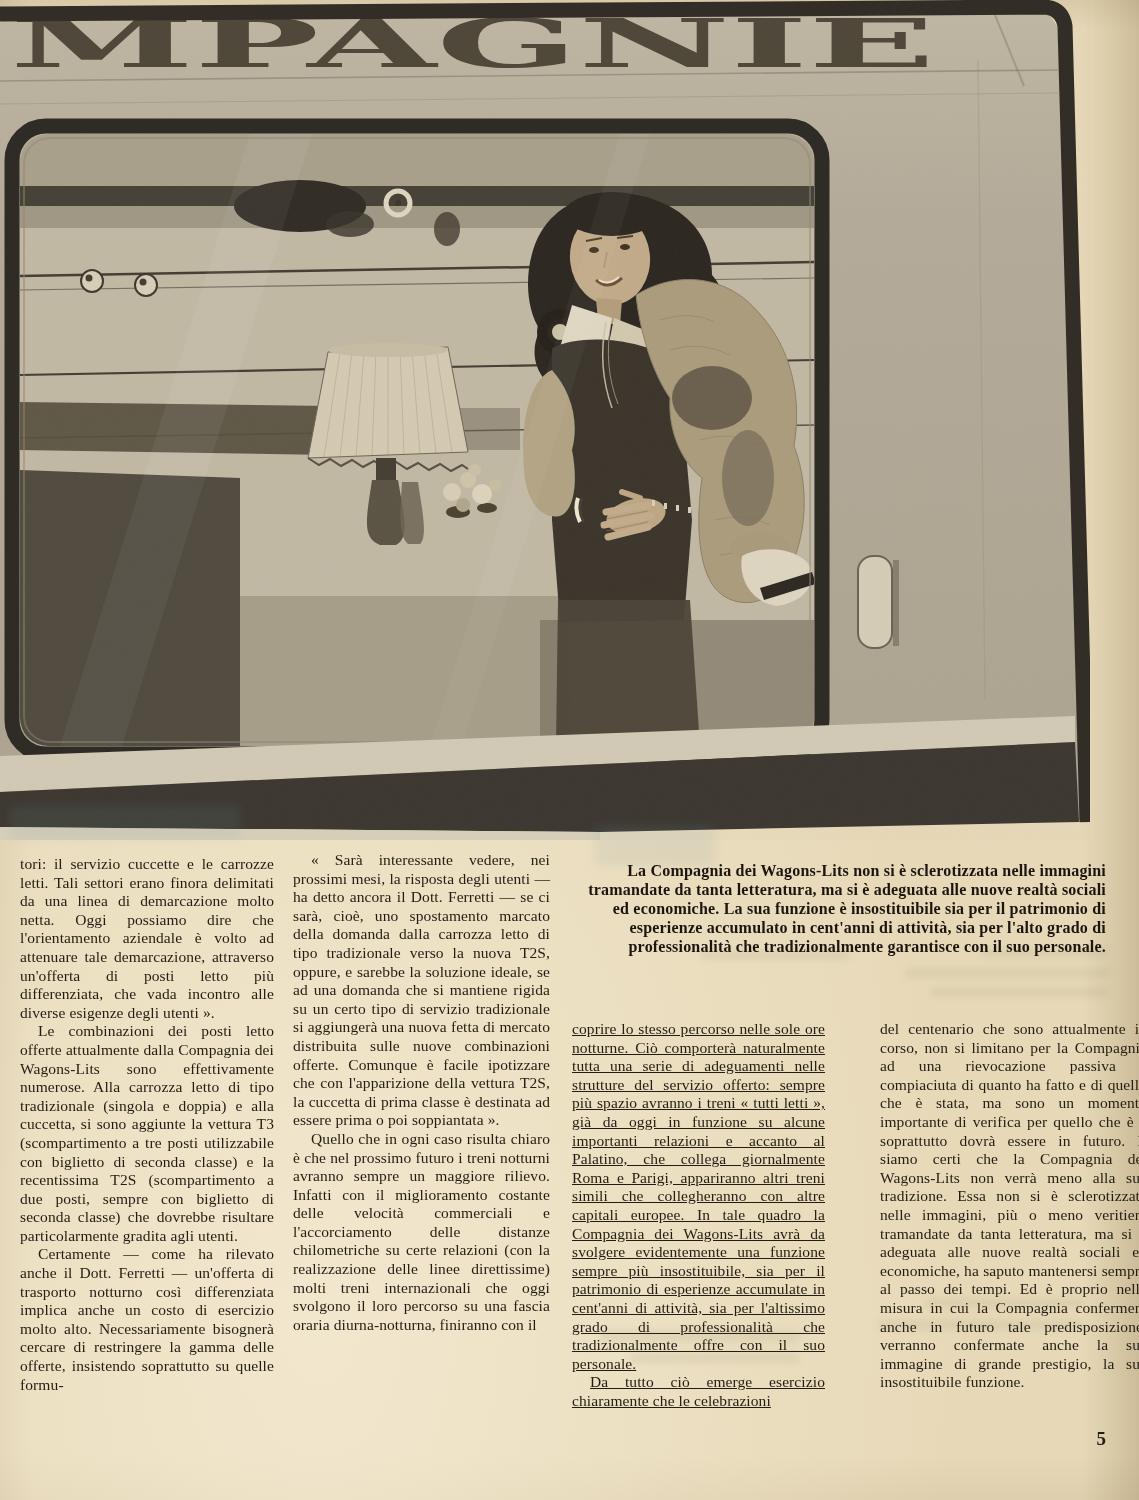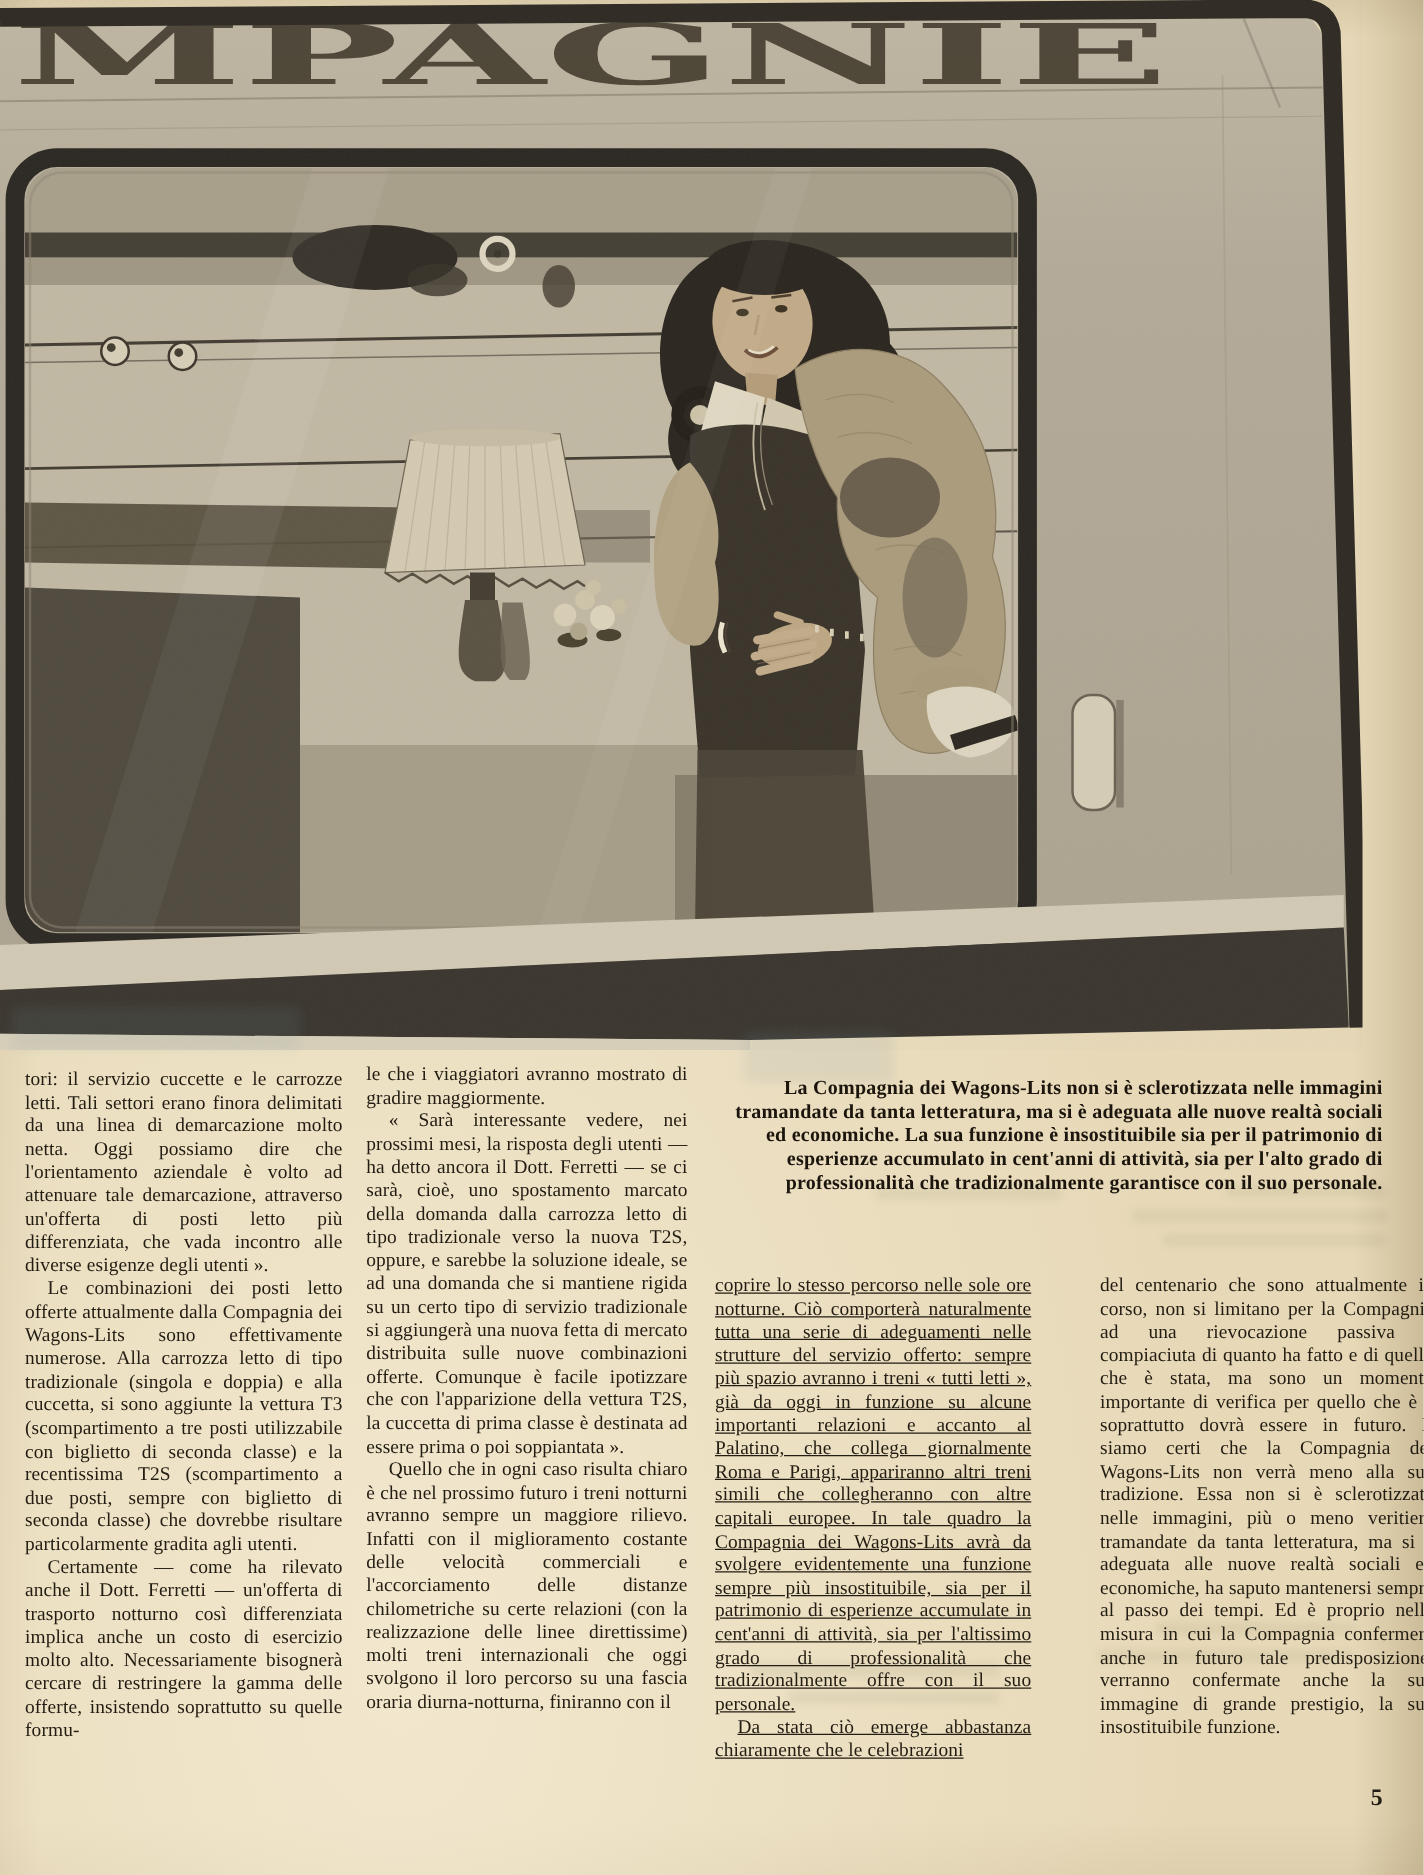--- a/index.html
+++ b/index.html
@@ -231,28 +231,27 @@
 
   <p id="caption">La Compagnia dei Wagons-Lits non si è sclerotizzata nelle immagini tramandate da tanta letteratura, ma si è adeguata alle nuove realtà sociali ed economiche. La sua funzione è insostituibile sia per il patrimonio di esperienze accumulato in cent'anni di attività, sia per l'alto grado di professionalità che tradizionalmente garantisce con il suo personale.</p>
 
   <div id="col1" class="col">
     <p>tori: il servizio cuccette e le carrozze letti. Tali settori erano finora delimitati da una linea di demarcazione molto netta. Oggi possiamo dire che l'orientamento aziendale è volto ad attenuare tale demarcazione, attraverso un'offerta di posti letto più differenziata, che vada incontro alle diverse esigenze degli utenti ».</p>
     <p class="ind">Le combinazioni dei posti letto offerte attualmente dalla Compagnia dei Wagons-Lits sono effettivamente numerose. Alla carrozza letto di tipo tradizionale (singola e doppia) e alla cuccetta, si sono aggiunte la vettura T3 (scompartimento a tre posti utilizzabile con biglietto di seconda classe) e la recentissima T2S (scompartimento a due posti, sempre con biglietto di seconda classe) che dovrebbe risultare particolarmente gradita agli utenti.</p>
     <p class="ind">Certamente — come ha rilevato anche il Dott. Ferretti — un'offerta di trasporto notturno così differenziata implica anche un costo di esercizio molto alto. Necessariamente bisognerà cercare di restringere la gamma delle offerte, insistendo soprattutto su quelle formu-</p>
   </div>
 
   <div id="col2" class="col">
-    <p>le che i viaggiatori avranno mostrato di gradire maggiormente.</p>
     <p class="ind">« Sarà interessante vedere, nei prossimi mesi, la risposta degli utenti — ha detto ancora il Dott. Ferretti — se ci sarà, cioè, uno spostamento marcato della domanda dalla carrozza letto di tipo tradizionale verso la nuova T2S, oppure, e sarebbe la soluzione ideale, se ad una domanda che si mantiene rigida su un certo tipo di servizio tradizionale si aggiungerà una nuova fetta di mercato distribuita sulle nuove combinazioni offerte. Comunque è facile ipotizzare che con l'apparizione della vettura T2S, la cuccetta di prima classe è destinata ad essere prima o poi soppiantata ».</p>
     <p class="ind">Quello che in ogni caso risulta chiaro è che nel prossimo futuro i treni notturni avranno sempre un maggiore rilievo. Infatti con il miglioramento costante delle velocità commerciali e l'accorciamento delle distanze chilometriche su certe relazioni (con la realizzazione delle linee direttissime) molti treni internazionali che oggi svolgono il loro percorso su una fascia oraria diurna-notturna, finiranno con il</p>
   </div>
 
   <div id="col3" class="col">
     <p>coprire lo stesso percorso nelle sole ore notturne. Ciò comporterà naturalmente tutta una serie di adeguamenti nelle strutture del servizio offerto: sempre più spazio avranno i treni « tutti letti », già da oggi in funzione su alcune importanti relazioni e accanto al Palatino, che collega giornalmente Roma e Parigi, appariranno altri treni simili che collegheranno con altre capitali europee. In tale quadro la Compagnia dei Wagons-Lits avrà da svolgere evidentemente una funzione sempre più insostituibile, sia per il patrimonio di esperienze accumulate in cent'anni di attività, sia per l'altissimo grado di professionalità che tradizionalmente offre con il suo personale.</p>
-    <p class="ind">Da stata ciò emerge abbastanza chiaramente che le celebrazioni</p>
+    <p class="ind">Da tutto ciò emerge esercizio chiaramente che le celebrazioni</p>
   </div>
 
   <div id="col4" class="col">
     <p>del centenario che sono attualmente in corso, non si limitano per la Compagnia ad una rievocazione passiva e compiaciuta di quanto ha fatto e di quello che è stata, ma sono un momento importante di verifica per quello che è e soprattutto dovrà essere in futuro. E siamo certi che la Compagnia dei Wagons-Lits non verrà meno alla sua tradizione. Essa non si è sclerotizzata nelle immagini, più o meno veritiere tramandate da tanta letteratura, ma si è adeguata alle nuove realtà sociali ed economiche, ha saputo mantenersi sempre al passo dei tempi. Ed è proprio nella misura in cui la Compagnia confermerà anche in futuro tale predisposizione, verranno confermate anche la sua immagine di grande prestigio, la sua insostituibile funzione.</p>
   </div>
 
   <div id="pageno">5</div>
 
 </div>
 

